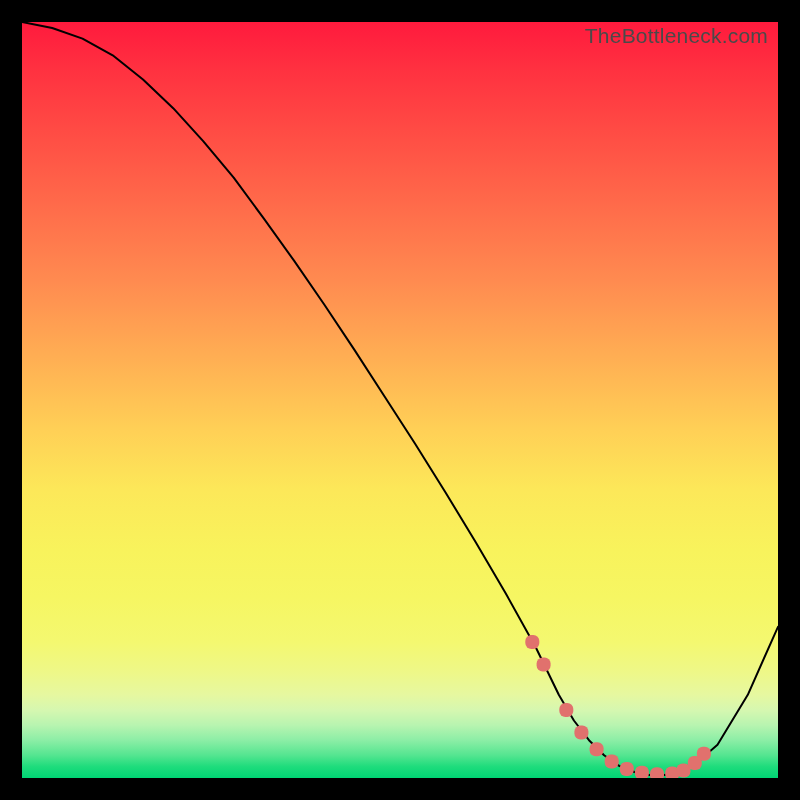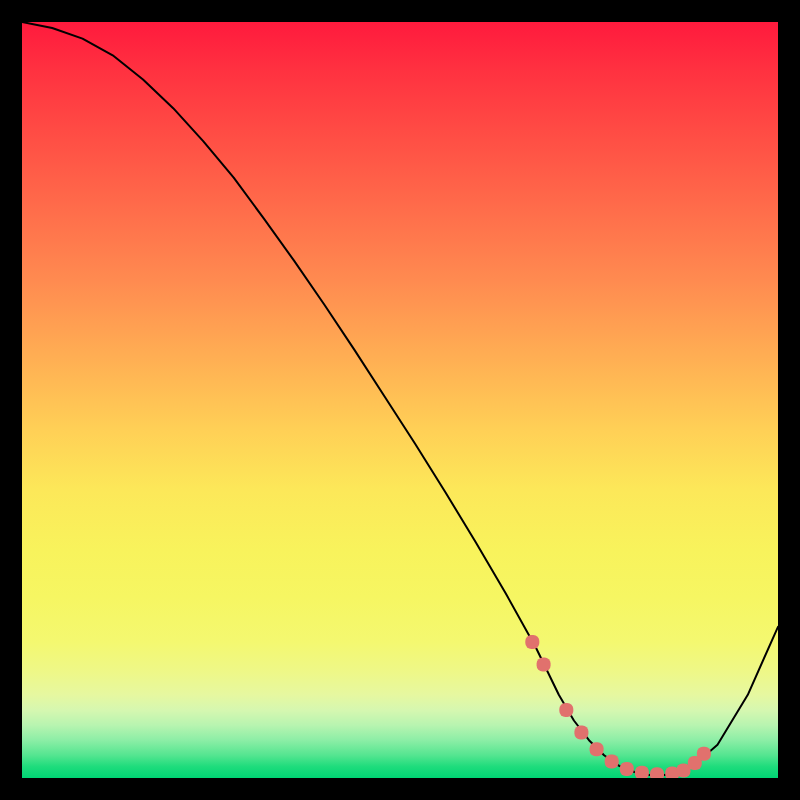--- a/index.html
+++ b/index.html
@@ -65,20 +65,21 @@
   }
   .marker {
     fill: #e1716d;
     stroke: none;
   }
 </style>
 </head>
 <body>
 
 <div class="frame">
+  <div class="watermark">TheBottleneck.com</div>
   <svg class="plot" viewBox="0 0 756 756">
     <path id="curve-path" class="curve" d="M0.0 0.0 L30.2 6.0 L60.5 16.6 L90.7 33.3 L121.0 57.5 L151.2 86.2 L181.4 119.4 L211.7 155.7 L241.9 196.6 L272.2 238.9 L302.4 282.7 L332.6 328.1 L362.9 375.0 L393.1 421.8 L423.4 470.2 L453.6 520.1 L483.8 571.5 L514.1 626.0 L536.8 672.8 L551.9 698.5 L567.0 718.2 L582.1 733.3 L597.2 743.9 L612.4 750.0 L627.5 753.0 L642.6 753.0 L657.7 750.0 L672.8 742.4 L695.5 722.7 L725.8 672.8 L756.0 604.8 "></path>
     <g id="markers">
         <rect x="503.3" y="612.9" width="14" height="14" rx="6" ry="6" class="marker" fill="#e1716d"></rect>
         <rect x="514.6" y="635.6" width="14" height="14" rx="6" ry="6" class="marker" fill="#e1716d"></rect>
         <rect x="537.3" y="681.0" width="14" height="14" rx="6" ry="6" class="marker" fill="#e1716d"></rect>
         <rect x="552.4" y="703.6" width="14" height="14" rx="6" ry="6" class="marker" fill="#e1716d"></rect>
         <rect x="567.6" y="720.3" width="14" height="14" rx="6" ry="6" class="marker" fill="#e1716d"></rect>
         <rect x="582.7" y="732.4" width="14" height="14" rx="6" ry="6" class="marker" fill="#e1716d"></rect>
         <rect x="597.8" y="739.9" width="14" height="14" rx="6" ry="6" class="marker" fill="#e1716d"></rect>

